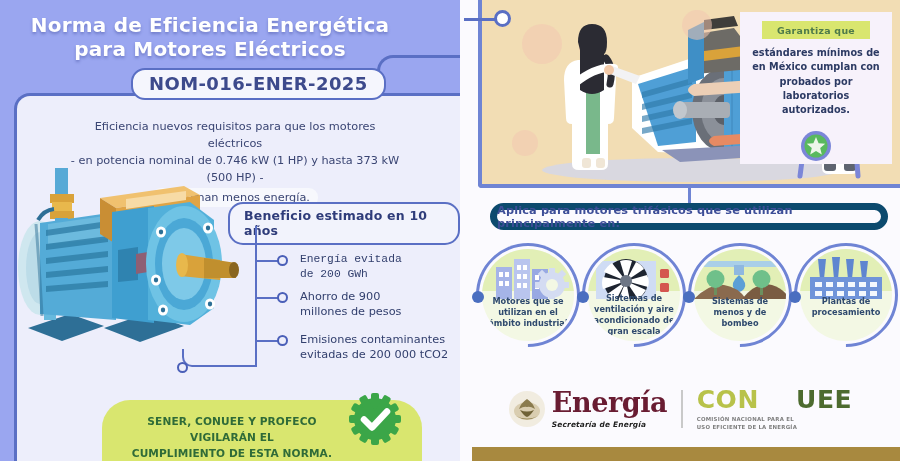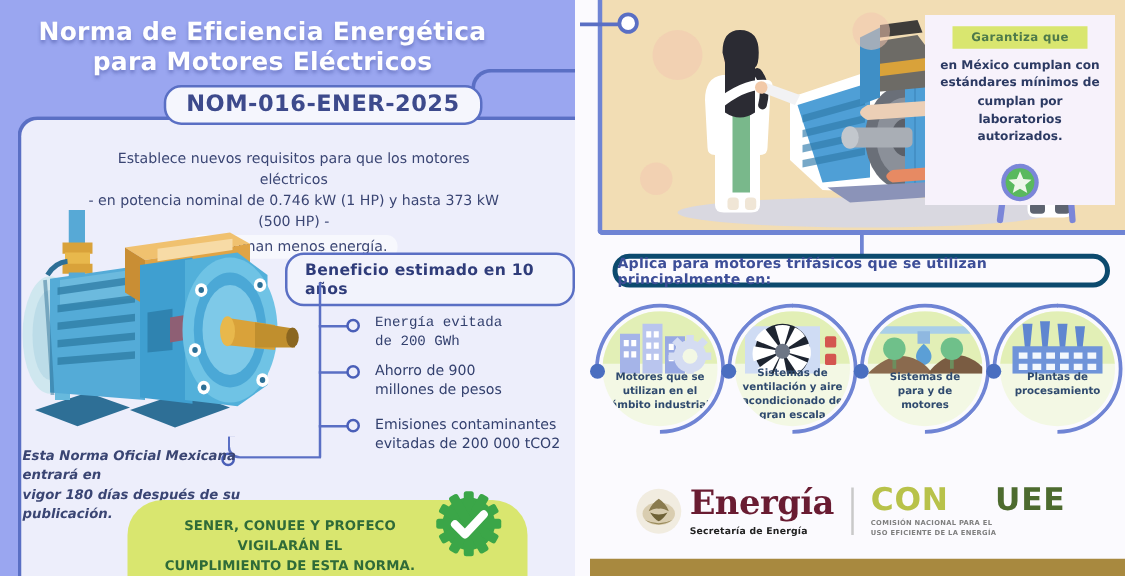--- a/index.html
+++ b/index.html
@@ -118,21 +118,21 @@
   .garantiza-body {
     position: absolute; left: 9px; top: 34px; width: 134px; text-align: center;
     font-size: 9.7px; font-weight: bold; color: #2c3a63; line-height: 1.48;
   }
   .star-badge {
     position: absolute; left: 60px; top: 118px; width: 32px; height: 32px; z-index: 8;
   }
 
   .aplica-pill {
     position: absolute; left: 30px; top: 203px; width: 398px; height: 27px;
-    background: #fbfafe; border: 4px solid #0c4a6e; border-radius: 14px;
+    background: #fbfafe; border: 7px solid #0c4a6e; border-radius: 14px;
     display: flex; align-items: center; justify-content: center;
     font-size: 11.3px; font-weight: bold; color: #3d4e98; letter-spacing: .15px;
   }
   .aplica-stem {
     position: absolute; left: 228px; top: 188px; width: 3px; height: 16px; background: #6f84d4;
   }
 
   .circles { position: absolute; left: 12px; top: 243px; width: 428px; height: 118px; }
   .circ { position: absolute; width: 104px; height: 104px; }
   .circ-ring {
@@ -161,21 +161,21 @@
     position: absolute; left: 0; top: 378px; width: 440px; height: 62px;
     display: flex; align-items: center; justify-content: center; gap: 0;
   }
   .eagle { width: 38px; height: 38px; }
   .energia-block { margin-left: 6px; }
   .energia-word {
     font-family: "DejaVu Serif", "Liberation Serif", serif;
     font-size: 27px; font-weight: bold; color: #691c32; line-height: 1; letter-spacing: -.4px;
   }
   .energia-sub {
-    font-size: 7.4px; font-weight: bold; color: #222222; letter-spacing: .2px; margin-top: 4px;
+    font-size: 7.4px; font-weight: bold; color: #222222; letter-spacing: .2px; margin-top: 4px; font-style: italic;
   }
   .vdiv { width: 1.5px; height: 38px; background: #c9c9c9; margin: 0 14px; }
   .conuee-word { font-size: 25px; font-weight: bold; line-height: 1; letter-spacing: .6px; }
   .conuee-word .a { color: #b8c24a; }
   .conuee-word .b { color: #4d6b2f; margin-left: 37px; }
   .conuee-sub {
     font-size: 5.4px; font-weight: bold; color: #7f7f7f; letter-spacing: .25px;
     line-height: 1.5; margin-top: 3px;
   }
   .gold-strip {
@@ -194,21 +194,21 @@
       <div class="title-line">para Motores Eléctricos</div>
     </div>
 
     <div class="elbow-top"></div>
 
     <div class="pill-nom">NOM-016-ENER-2025</div>
 
     <div id="left-inner"></div>
 
     <div class="desc">
-      <div>Establece nuevos requisitos para que los motores eléctricos</div>
+      <div>Eficiencia nuevos requisitos para que los motores eléctricos</div>
       <div>- en potencia nominal de 0.746 kW (1 HP) y hasta 373 kW (500 HP) -</div>
       <div style="margin-top:1px;"><span class="hl">consuman menos energía.</span></div>
     </div>
 
     <div class="motor">
       <svg viewBox="0 0 236 200" width="236" height="200" aria-hidden="true">
 
         <path d="M20 160 L62 146 L96 158 L54 173 Z" fill="#2e6f96"></path>
         <rect x="36" y="120" width="12" height="32" fill="#67b9dd"></rect>
         <path d="M96 160 L140 145 L176 158 L132 174 Z" fill="#2e6f96"></path>
@@ -291,24 +291,20 @@
     <div class="branch" style="top:340px;"></div>
     <div class="node" style="left:277px; top:335px;"></div>
     <div class="bitem" style="top:332px;">
       <div>Emisiones contaminantes</div>
       <div>evitadas de 200 000 tCO2</div>
     </div>
 
     <div class="elbow-bottom"></div>
     <div class="node" style="left:177px; top:362px;"></div>
 
-    <div class="note-italic">
-      <div>Esta Norma Oficial Mexicana entrará en</div>
-      <div>vigor 180 días después de su publicación.</div>
-    </div>
 
     <div class="green-banner">
       <div class="green-banner-text">
         <div>SENER, CONUEE Y PROFECO VIGILARÁN EL</div>
         <div>CUMPLIMIENTO DE ESTA NORMA.</div>
       </div>
       <div class="check-badge">
         <svg viewBox="0 0 56 56" width="56" height="56" aria-hidden="true">
           <g fill="#3ba648">
             <circle cx="28" cy="28" r="21"></circle>
@@ -402,23 +398,23 @@
         </g>
       </svg>
 
       <div class="hero-line"></div>
       <div class="hero-dot"></div>
 
       
       <div class="garantiza-card">
         <div class="garantiza-tab">Garantiza que</div>
         <div class="garantiza-body">
+          <div>estándares mínimos de</div>
           <div>en México cumplan con</div>
-          <div>estándares mínimos de</div>
-          <div>cumplan por laboratorios</div>
+          <div>probados por laboratorios</div>
           <div>autorizados.</div>
         </div>
         <div class="star-badge">
           <svg viewBox="0 0 32 32" width="32" height="32" aria-hidden="true">
             <circle cx="16" cy="16" r="15" fill="#7b86d8"></circle>
             <circle cx="16" cy="16" r="11.5" fill="#59b95e"></circle>
             <path d="M16 7 L18.6 13.2 L25.2 13.7 L20.2 18 L21.8 24.4 L16 20.9 L10.2 24.4 L11.8 18 L6.8 13.7 L13.4 13.2 Z" fill="#eef6ea"></path>
           </svg>
         </div>
       </div>
@@ -518,22 +514,22 @@
             <path d="M48 50 q14 -18 30 -14 q12 4 18 14 Z" fill="#7a5c42"></path>
             <g>
               <rect x="20" y="32" width="3" height="14" fill="#6c8f5e"></rect>
               <circle cx="21.5" cy="30" r="9" fill="#6fc08a"></circle>
               <rect x="66" y="32" width="3" height="14" fill="#6c8f5e"></rect>
               <circle cx="67.5" cy="30" r="9" fill="#6fc08a"></circle>
             </g>
           </svg>
           <div class="circ-label">
             <div>Sistemas de</div>
-            <div>para y de</div>
-            <div>motores</div>
+            <div>menos y de</div>
+            <div>bombeo</div>
           </div>
         </div>
       </div>
       <div class="connector-dot" style="left:211px; top:48px;"></div>
 
       <div class="circ" style="left:322px; top:0;">
         <div class="circ-ring"></div>
         <div class="circ-fill">
           <div class="circ-band"></div>
           <svg class="circ-art" viewBox="0 0 92 50" aria-hidden="true">

